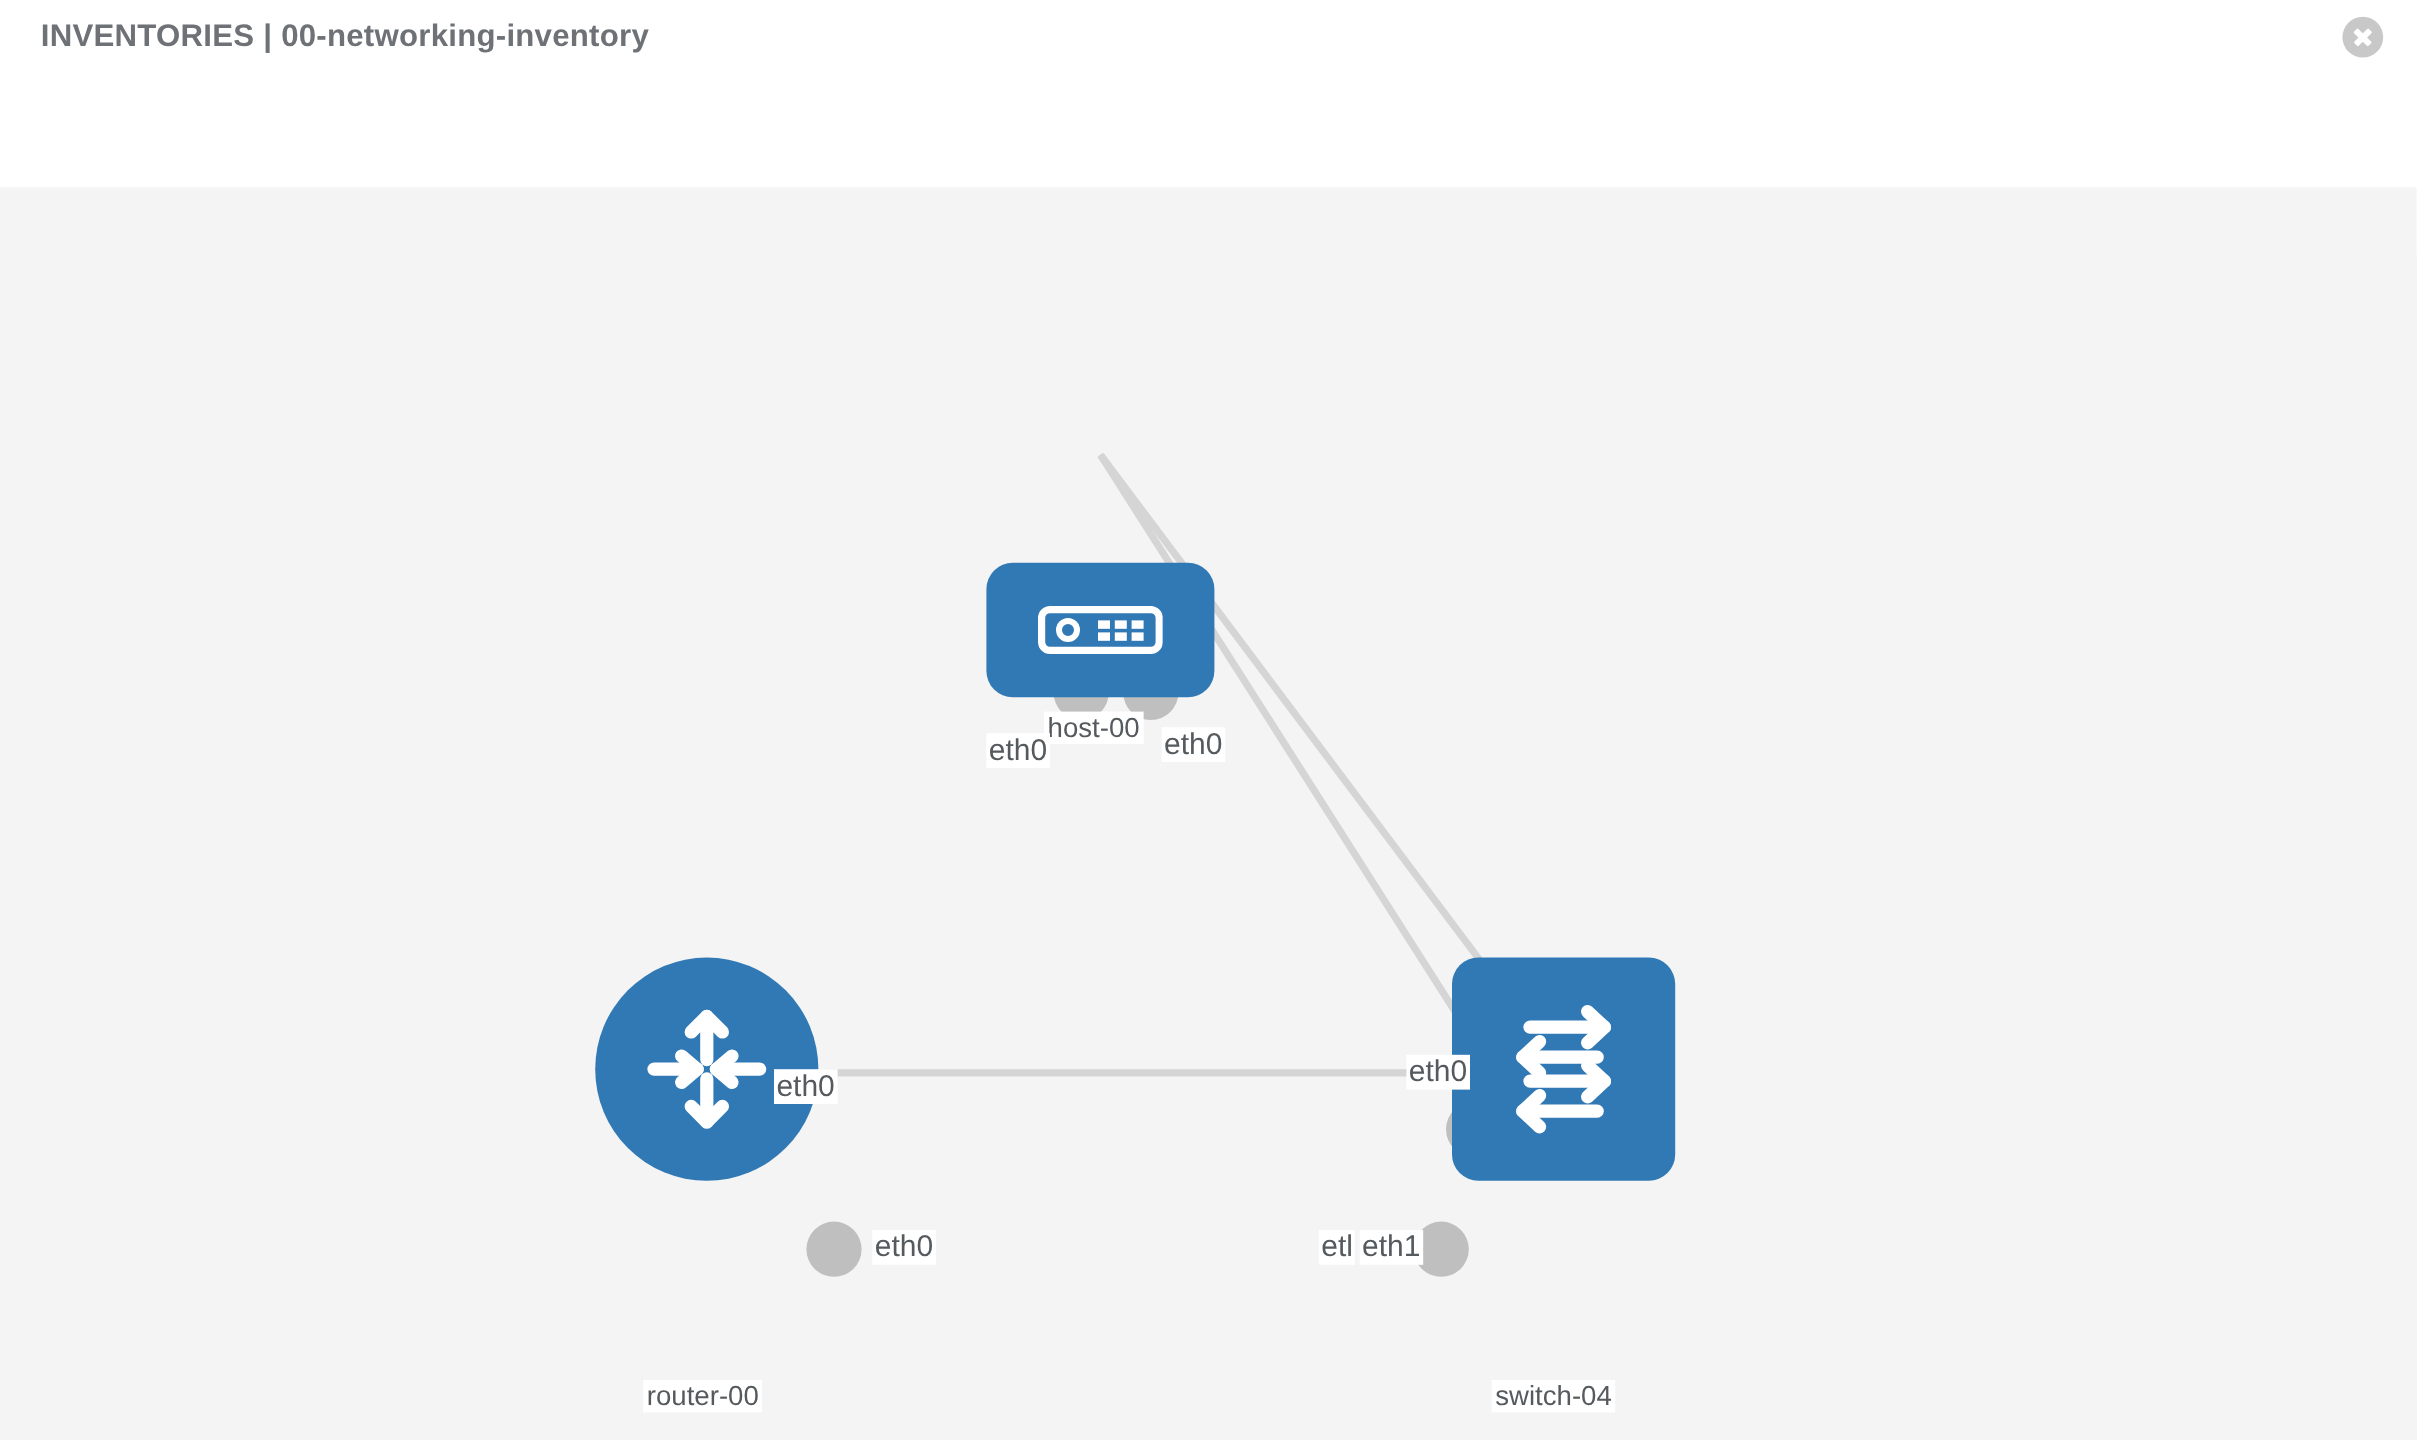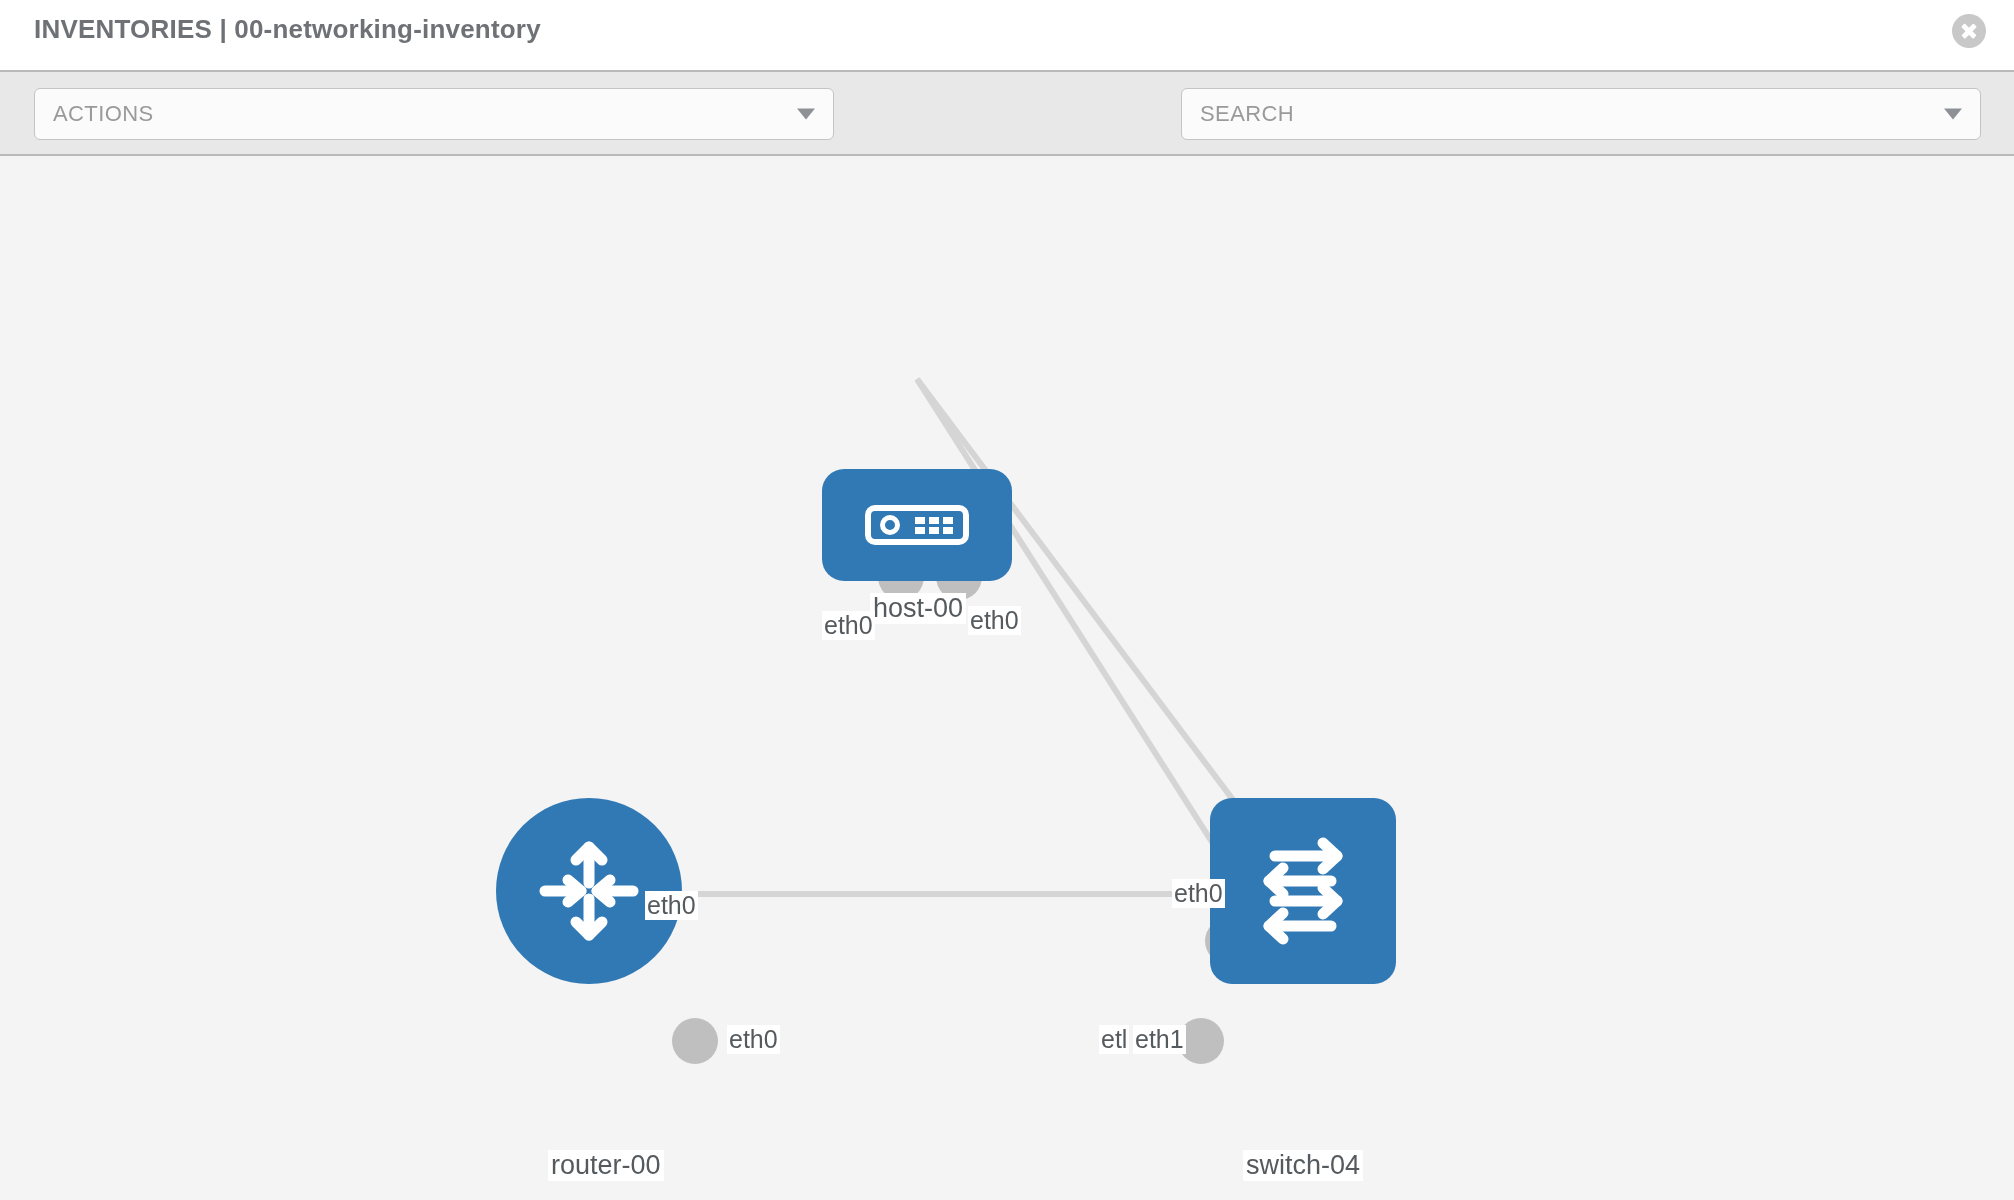--- a/index.html
+++ b/index.html
@@ -86,67 +86,39 @@
   .node-shape {
     position: absolute; left: 0; top: 0;
     background: #3179b5;
     display: flex; align-items: center; justify-content: center;
   }
   .node-rect { border-radius: 22px; }
   .node-circle { border-radius: 50%; }
 
   .node-label {
     position: absolute; white-space: nowrap;
-    font-size: 27px; color: #555a5e;
+    font-size: 23px; color: #555a5e;
     background: #ffffff; padding: 0 3px;
   }
   .iface-label {
     position: absolute; white-space: nowrap;
     font-size: 25px; color: #555a5e;
     background: #ffffff; padding: 0 2px;
   }
 </style>
 </head>
 <body>
 
 <div id="app">
 
   <div class="header">
     <div class="header-title">INVENTORIES | 00-networking-inventory</div>
     <div class="close-btn"></div>
   </div>
 
-  <div class="toolbar">
-
-    <div class="select-box" id="actions-select">
-      <span class="sel-label">ACTIONS</span>
-      <span class="caret"></span>
-    </div>
-
-    <div class="tool-icon" id="wrench-icon">
-      <svg width="46" height="46" viewBox="0 0 46 46">
-        <path d="M32.5 9.5 a10.5 10.5 0 0 0 -13.2 13.0 l-9.6 9.6 a3.4 3.4 0 0 0 0 4.8 l1.6 1.6 a3.4 3.4 0 0 0 4.8 0 l9.6 -9.6 a10.5 10.5 0 0 0 13.0 -13.2 l-6.0 6.0 l-5.6 -1.0 l-1.0 -5.6 z" fill="#7b8085"></path>
-        <circle cx="13.2" cy="35.2" r="1.7" fill="#e8e8e8"></circle>
-      </svg>
-    </div>
-
-    <div class="tool-icon" id="key-icon">
-      <svg width="46" height="46" viewBox="0 0 46 46">
-        <circle cx="16.5" cy="17.5" r="8.6" fill="none" stroke="#7b8085" stroke-width="4"></circle>
-        <path d="M22.3 23.4 L37.5 38.6" stroke="#7b8085" stroke-width="4" stroke-linecap="round" fill="none"></path>
-        <path d="M31.2 32.3 L35.6 27.9" stroke="#7b8085" stroke-width="4" stroke-linecap="round" fill="none"></path>
-        <path d="M35.0 36.1 L39.4 31.7" stroke="#7b8085" stroke-width="4" stroke-linecap="round" fill="none"></path>
-      </svg>
-    </div>
-
-    <div class="select-box" id="search-select">
-      <span class="sel-label">SEARCH</span>
-      <span class="caret"></span>
-    </div>
-  </div>
 
   <div class="canvas">
     <div class="topology">
 
       <div class="link" style="left:917px; top:220px; width:610px; transform: rotate(57.5deg);"></div>
 
       <div class="link" style="left:917px; top:220px; width:643px; transform: rotate(53.1deg);"></div>
 
       <div class="link" style="left:589px; top:735px; width:714px; transform: rotate(0deg);"></div>
 
@@ -184,21 +156,21 @@
                 <path d="M43 87 L56 100 L69 87"></path>
               <path d="M12 56 L48 56"></path>
                 <path d="M25 43 L48 56 L25 69" stroke-width="0"></path>
               <path d="M35 45 L48 56 L35 67"></path>
               <path d="M100 56 L64 56"></path>
                 <path d="M77 45 L64 56 L77 67"></path>
             </g>
           </svg>
         </div>
       </div>
-      <div class="node-label" style="left:548px; top:994px;">router-00</div>
+      <div class="node-label" style="left:536px; top:994px;">router-00</div>
       <div class="iface-label" style="left:645px; top:735px;">eth0</div>
       <div class="iface-label" style="left:727px; top:869px;">eth0</div>
 
       <div class="node" style="left:1210px; top:642px; width:186px; height:186px;">
         <div class="node-shape node-rect" style="width:186px; height:186px;">
           <svg width="116" height="116" viewBox="0 0 116 116">
             <g fill="none" stroke="#ffffff" stroke-width="11" stroke-linecap="round" stroke-linejoin="round">
               <path d="M30 23 L92 23"></path>
                 <path d="M78 10 L92 23 L78 36"></path>
               <path d="M86 48 L24 48"></path>

